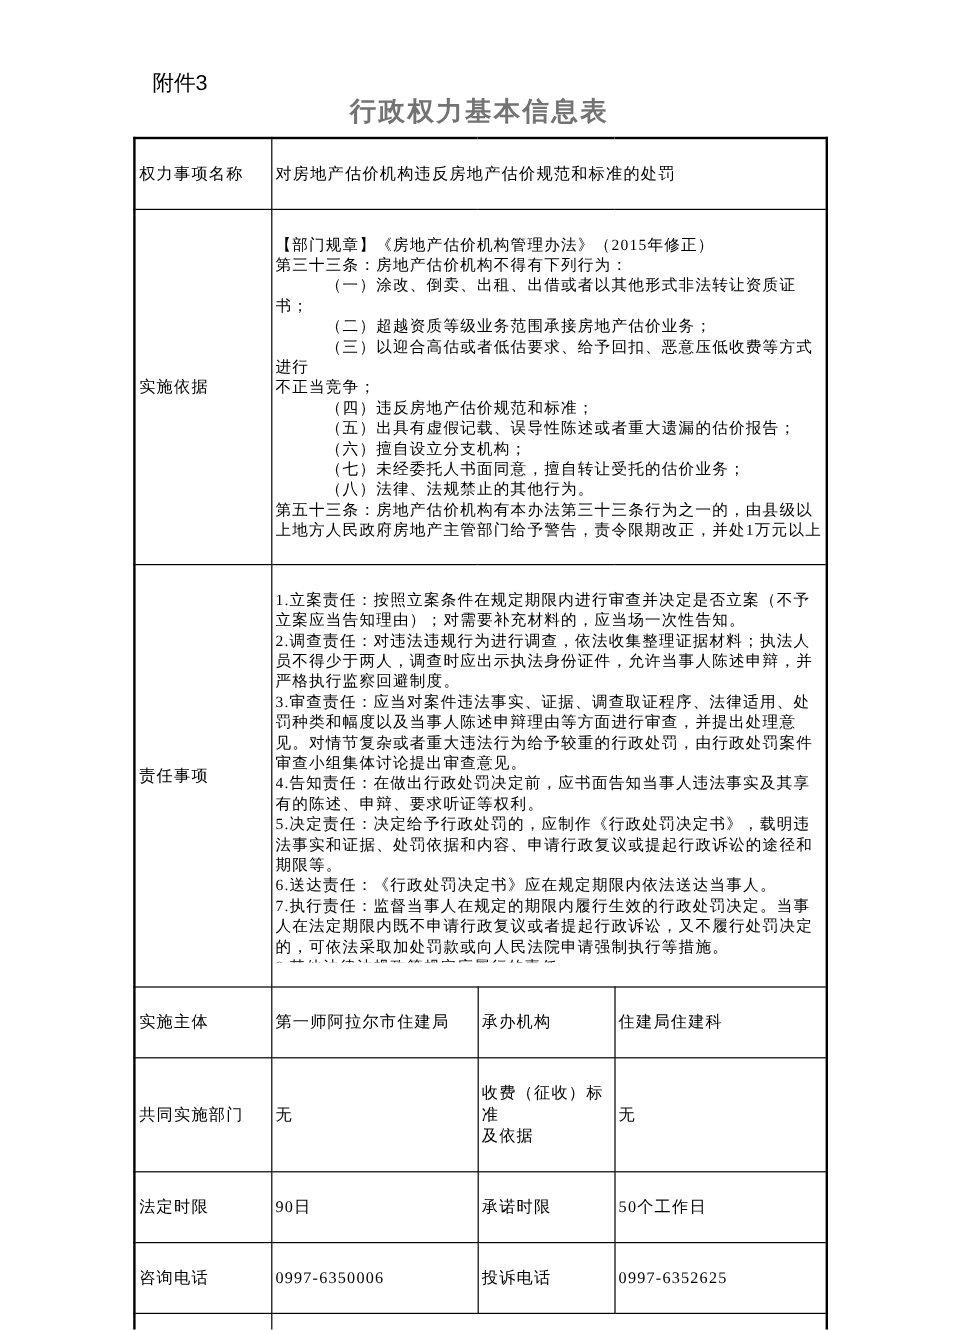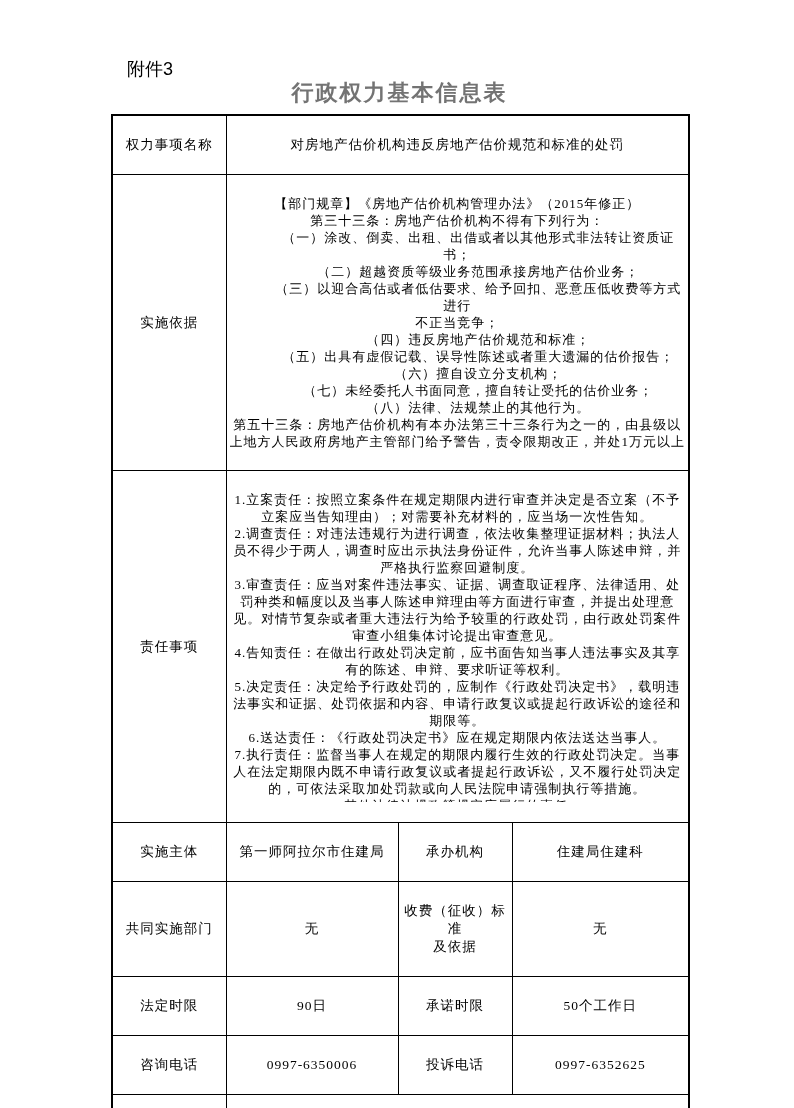--- a/index.html
+++ b/index.html
@@ -20,21 +20,21 @@
     letter-spacing:2px; color:#737373;
   }
   table.info-table {
     position:absolute; left:111px; top:114px; width:577px;
     border-collapse:collapse; table-layout:fixed;
     border:2px solid #000;
   }
   table.info-table td {
     border:1.5px solid #000;
     font-size:13.5px; letter-spacing:1px;
-    text-align:center; vertical-align:middle;
+    vertical-align:middle;
     padding:20px 3px; overflow:hidden;
   }
   td.pre { white-space:pre-wrap; }
   td.longtext {
     text-align:left; vertical-align:top;
     letter-spacing:0; padding:2px 6px 2px 5px;
   }
   td.longtext .longtext-inner {
     white-space:pre-wrap; font-size:13px; line-height:17px;
     overflow:hidden;

